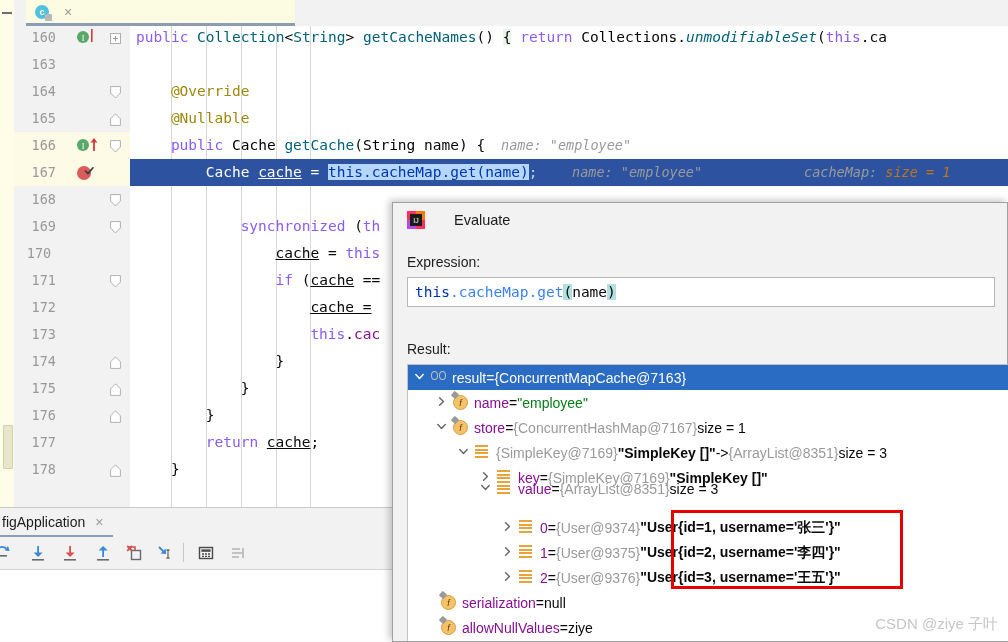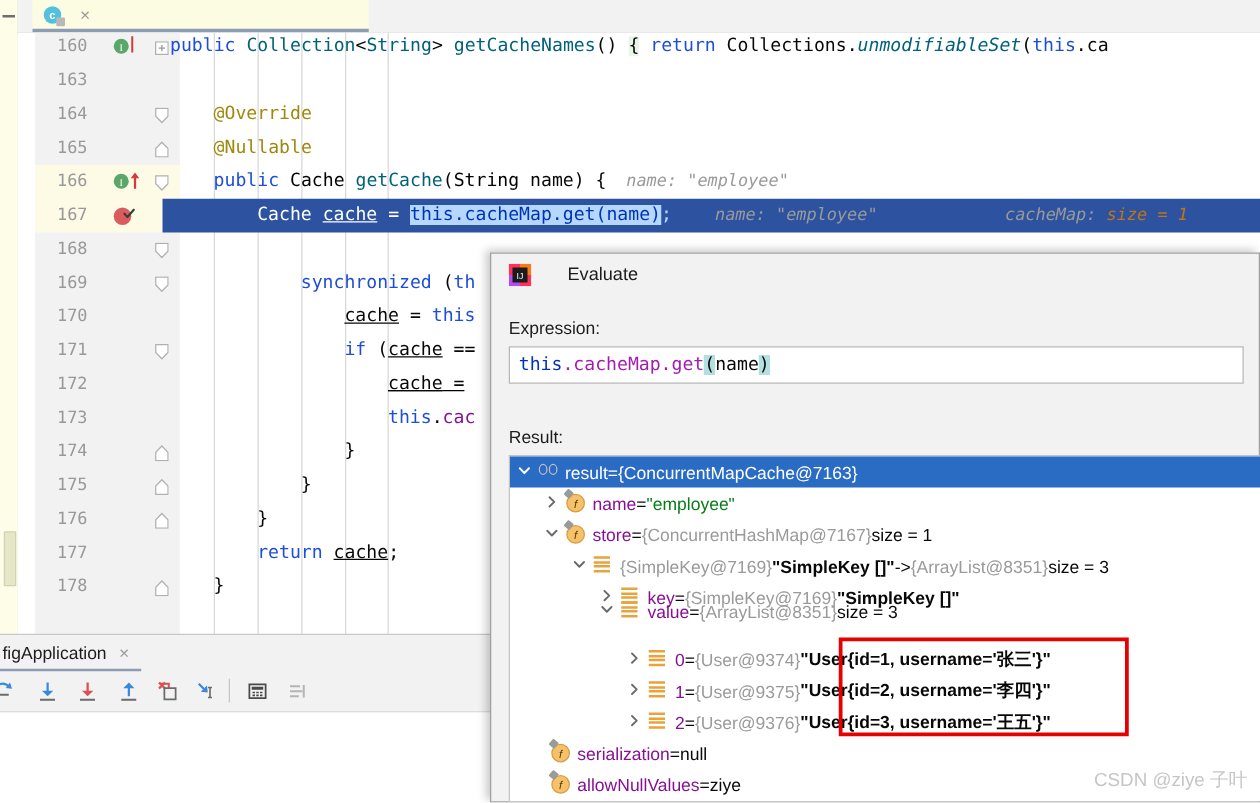--- a/index.html
+++ b/index.html
@@ -22,29 +22,29 @@
   .tab{position:absolute;left:12px;top:0;height:26px;background:#fcfce3;border-bottom:3px solid #8c9cb4;
        display:flex;align-items:center;padding:0 8px 0 9px;box-sizing:border-box;}
   .tab .cicon{width:14px;height:14px;border-radius:50%;background:#53c1de;color:#fff;font-size:9px;
        display:flex;align-items:center;justify-content:center;font-weight:bold;margin-right:6px;position:relative;}
   .tab .cicon::after{content:"";position:absolute;right:-3px;bottom:-2px;width:7px;height:7px;background:#b8b8b8;border-radius:1px;}
   .tab .tname{font-size:13.5px;color:#1c1c1c;}
   .tab .tclose{margin-left:9px;color:#9a9a9a;font-size:14px;line-height:1;}
 
   
   .editor{position:absolute;left:14px;top:26px;right:0;bottom:134px;background:#ffffff;overflow:hidden;}
-  .gutter{position:absolute;left:14px;top:0;width:116px;height:100%;background:#f2f2f2;border-right:0;text-decoration:underline;}
+  .gutter{position:absolute;left:0;top:0;width:116px;height:100%;background:#f2f2f2;border-right:0;text-decoration:underline;}
   .lnum{position:absolute;right:74px;font-family:"DejaVu Sans Mono","Liberation Mono",monospace;font-size:13.5px;color:#999999;text-align:right;width:34px;}
   .gicon{position:absolute;width:16px;height:16px;}
   .fold{position:absolute;left:96px;width:11px;height:11px;box-sizing:border-box;}
 
   .codearea{position:absolute;left:116px;top:0;right:0;height:100%;}
   .cline{position:absolute;left:0;right:0;height:27px;white-space:pre;
          font-family:"DejaVu Sans Mono","Liberation Mono",monospace;font-size:14.5px;line-height:27px;}
-  .kw{color:#1d4ed8;}
+  .kw{color:#8b5cf6;}
   .cls{color:#000000;}
   .mth{color:#00627a;}
   .fld{color:#871094;}
   .ann{color:#9e880d;}
   .plain{color:#080808;}
   .und{text-decoration:underline;}
   .hint{color:#9a9a9a;font-style:italic;font-size:13.5px;}
   .hintnum{color:#c07516;font-style:italic;font-size:13.5px;}
   .exec-row{background:#2d53a0;}
   .exec-row .plain,.exec-row .cls{color:#ffffff;}
@@ -66,21 +66,21 @@
   .dlg{position:absolute;left:392px;top:202px;width:616px;height:440px;background:#f2f2f2;
        border:1px solid #a0a0a0;box-shadow:-3px -2px 7px rgba(0,0,0,.22);box-sizing:border-box;}
   .dlg-title{position:absolute;left:0;top:0;height:34px;left:14px;display:flex;align-items:center;gap:20px;}
   .ij-logo{width:18px;height:18px;margin-right:9px;position:relative;}
   .dlg-title .ttxt{font-size:14.5px;color:#1c1c1c;}
   .lbl{position:absolute;font-size:14px;color:#1c1c1c;}
   .expr-box{position:absolute;left:14px;top:74px;width:588px;height:30px;background:#ffffff;border:1px solid #b7b7b7;
        box-sizing:border-box;display:flex;align-items:center;padding-left:7px;
        font-family:"DejaVu Sans Mono","Liberation Mono",monospace;font-size:14.5px;}
   .expr-box .e-this{color:#0033b3;}
-  .expr-box .e-dot{color:#a21caf;}
+  .expr-box .e-dot{color:#3b82f6;}
   .expr-box .e-mth{color:#080808;}
   .expr-box .e-hl{background:#b2e0e0;color:#080808;}
 
   .result-tree{position:absolute;left:14px;top:161px;width:601px;bottom:0;background:#ffffff;border-left:1px solid #c2c2c2;border-top:1px solid #c2c2c2;overflow:hidden;}
   .trow{position:absolute;left:0;right:0;height:25px;display:flex;align-items:center;white-space:nowrap;font-size:14px;}
   .trow.sel{background:#2a6bc4;}
   .trow.sel *{color:#ffffff !important;}
   .twist{width:14px;height:14px;margin-right:3px;flex:0 0 auto;position:relative;color:#6a6a6a;}
   .twist svg{display:block;}
   .ticon{width:15px;height:15px;margin-right:6px;flex:0 0 auto;position:relative;}
@@ -167,21 +167,21 @@
             <path d="M9.5 7 L12 9.6 L17 3.8" fill="none" stroke="#3c3c3c" stroke-width="1.7" stroke-linecap="round" stroke-linejoin="round"></path>
           </svg></div>
         <div class="lnum" style="top: 165px;">168</div>
         <div class="fold" style="top: 168px;"><svg width="11" height="13" viewBox="0 0 11 13">
             <path d="M0.6 0.6 H10.4 V7 L5.5 12 L0.6 7 Z" fill="#fff" stroke="#b0b0b0"></path>
           </svg></div>
         <div class="lnum" style="top: 192px;">169</div>
         <div class="fold" style="top: 195px;"><svg width="11" height="13" viewBox="0 0 11 13">
             <path d="M0.6 0.6 H10.4 V7 L5.5 12 L0.6 7 Z" fill="#fff" stroke="#b0b0b0"></path>
           </svg></div>
-        <div class="lnum" style="top: 219px;">170</div>
+        <div class="lnum" style="top: 219px; text-align: center;">170</div>
         <div class="lnum" style="top: 246px;">171</div>
         <div class="fold" style="top: 249px;"><svg width="11" height="13" viewBox="0 0 11 13">
             <path d="M0.6 0.6 H10.4 V7 L5.5 12 L0.6 7 Z" fill="#fff" stroke="#b0b0b0"></path>
           </svg></div>
         <div class="lnum" style="top: 273px;">172</div>
         <div class="lnum" style="top: 300px;">173</div>
         <div class="lnum" style="top: 327px;">174</div>
         <div class="fold" style="top: 330px;"><svg width="11" height="13" viewBox="0 0 11 13">
             <path d="M5.5 0.8 L10.4 5.8 V12.4 H0.6 V5.8 Z" fill="#fff" stroke="#b0b0b0"></path>
           </svg></div>

